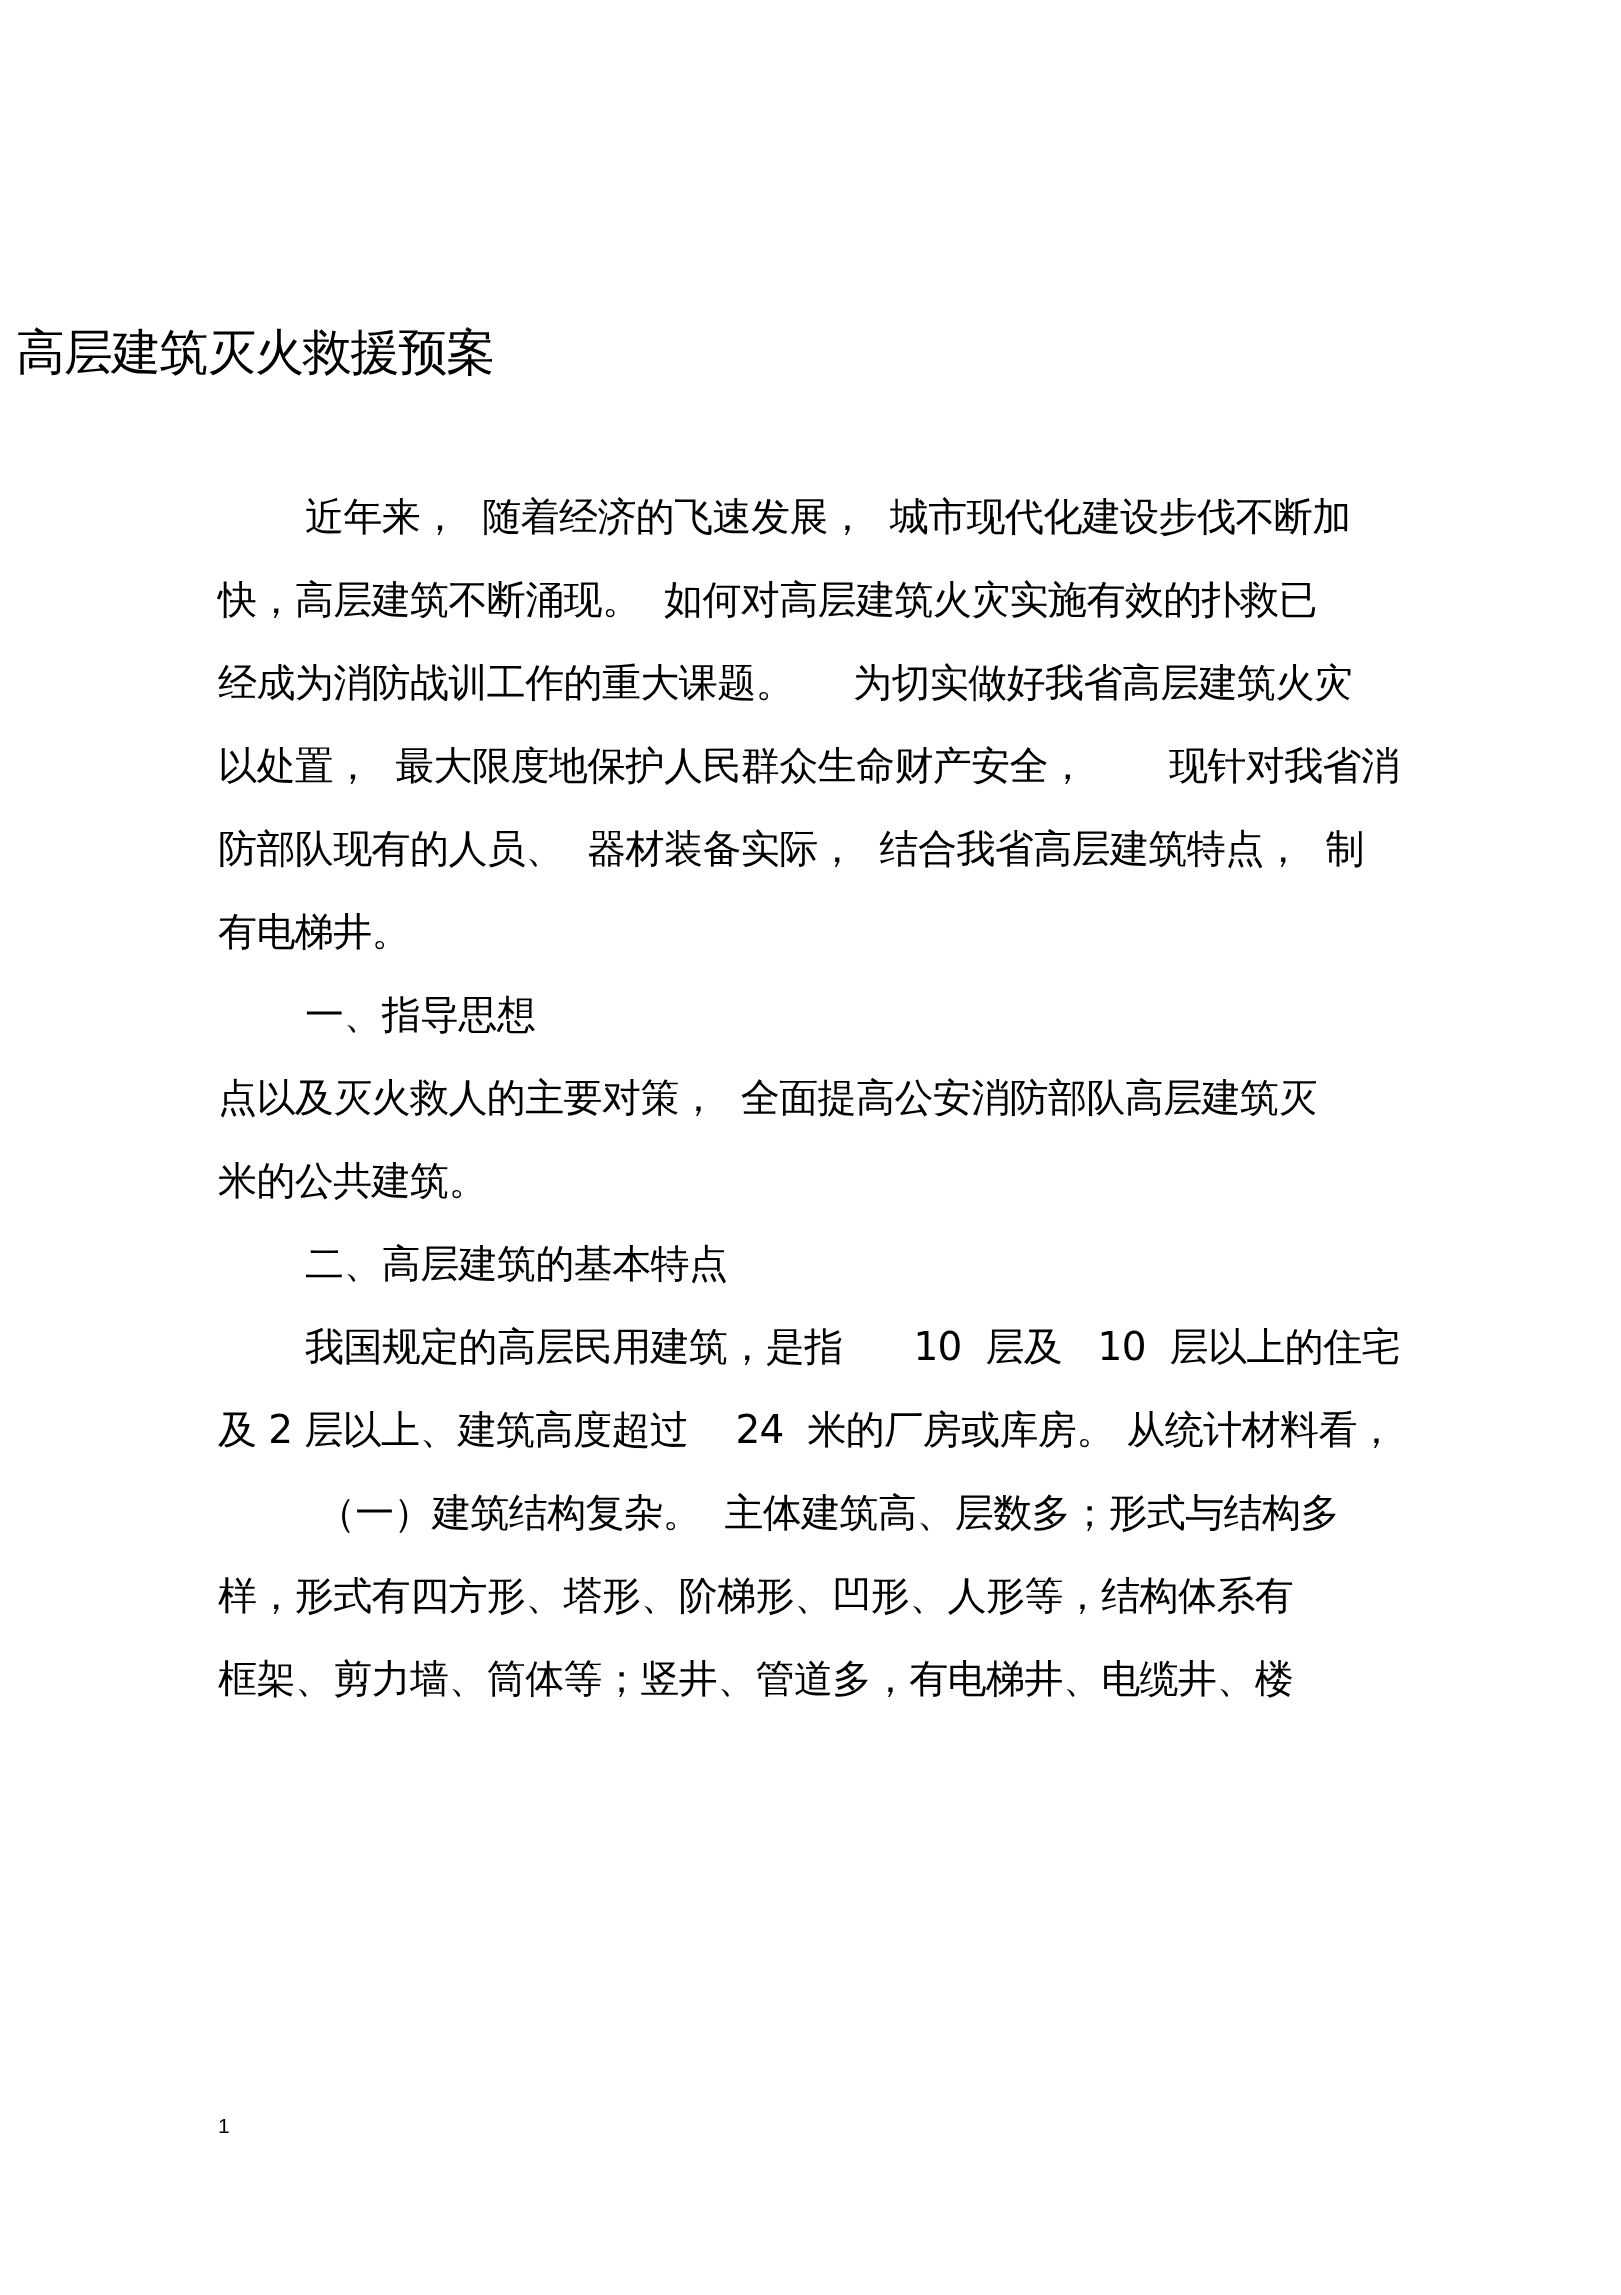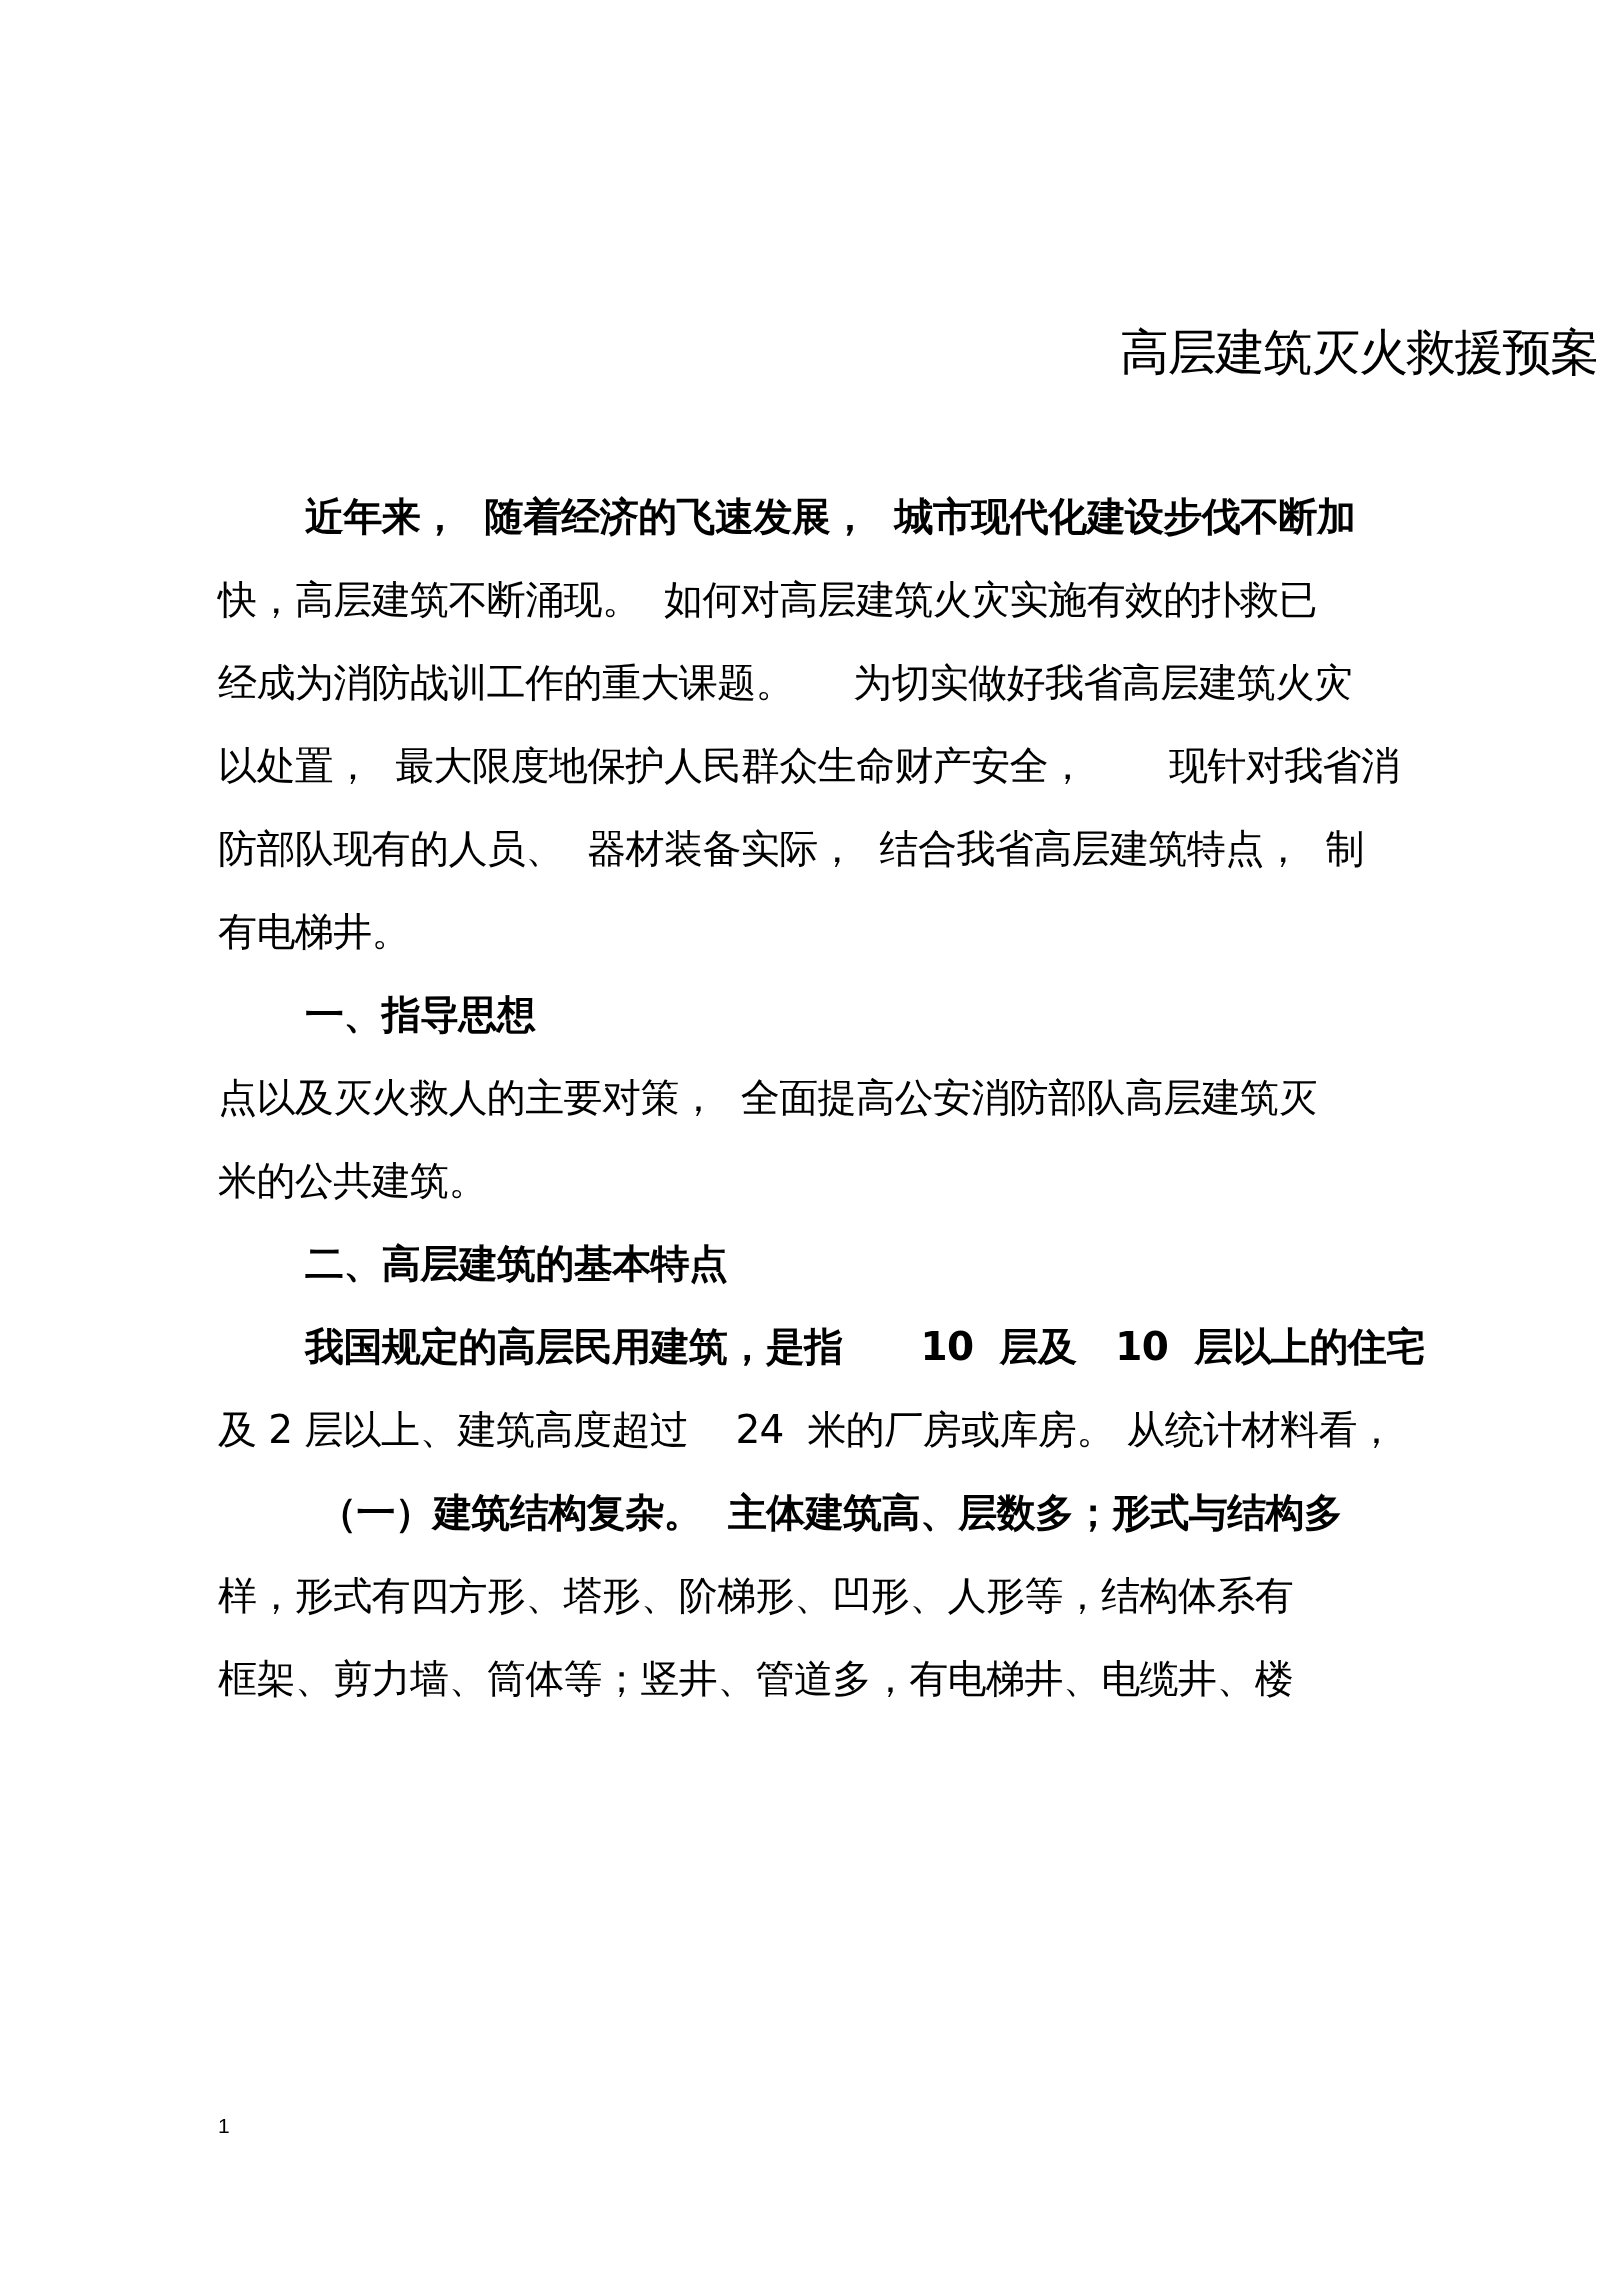--- a/index.html
+++ b/index.html
@@ -1,22 +1,22 @@
 <!DOCTYPE html>
 <html style="font-size:9.8px"><head>
 <meta charset="utf-8">
 <style>
   html, body { margin: 0; padding: 0; background: #ffffff; }
   body { width: 1622px; height: 2295px; position: relative; overflow: hidden;
          font-family: "DejaVu Sans", "Liberation Sans", sans-serif; color: #000; }
-  .title { position: absolute; top: 322px; left: 4px; width: 1594px; text-align: right;
+  .title { position: absolute; top: 322px; left: 16px; width: 1594px; text-align: left;
            font-size: 49px; line-height: 61px; letter-spacing: -1.2px; }
   .body { position: absolute; left: 218px; top: 487px; width: 1221px; }
   .line { height: 83px; font-size: 39px; line-height: 59px; white-space: pre; letter-spacing: -0.6px; }
-  .indent { padding-left: 87px; font-weight: bold; }
+  .indent { padding-left: 87px; }
   .page-num { position: absolute; left: 218px; top: 2114px; font-size: 21px; font-family: "Liberation Sans", sans-serif; }
 </style>
 </head>
 <body>
 
 <div class="title">高层建筑灭火救援预案</div>
 
 <div class="body">
   <div class="line indent">近年来，  随着经济的飞速发展，  城市现代化建设步伐不断加</div>
   <div class="line">快，高层建筑不断涌现。  如何对高层建筑火灾实施有效的扑救已</div>

